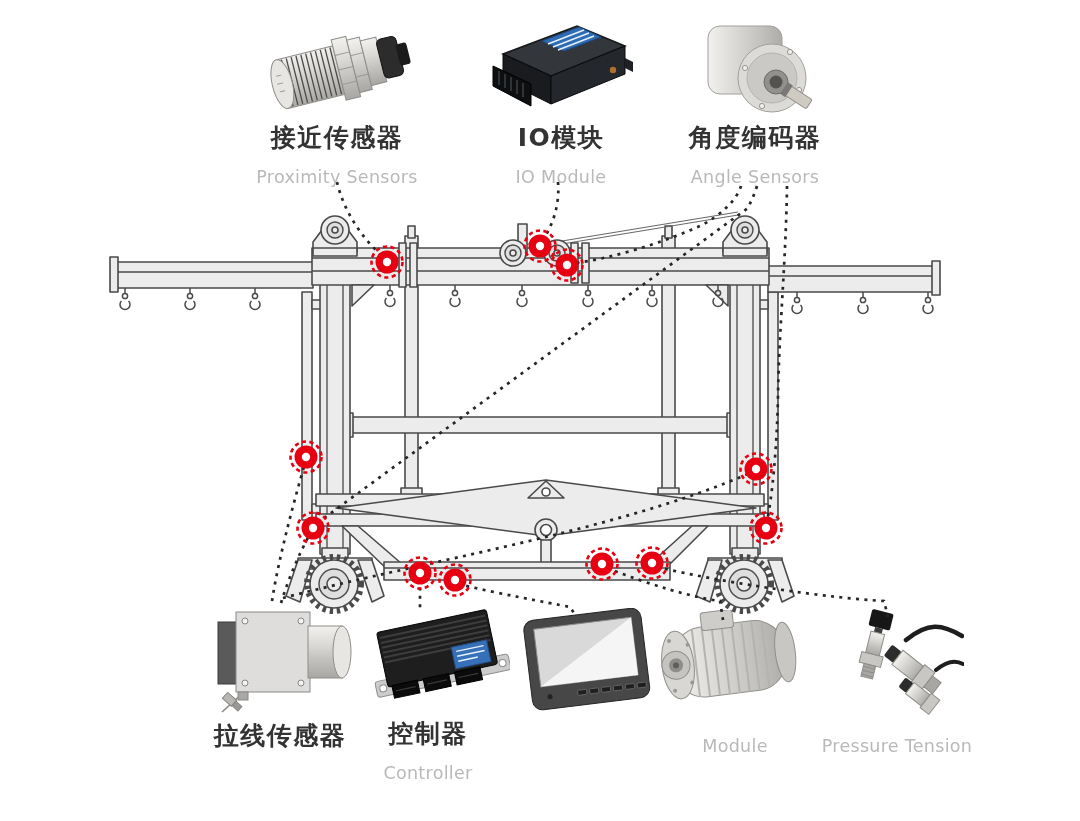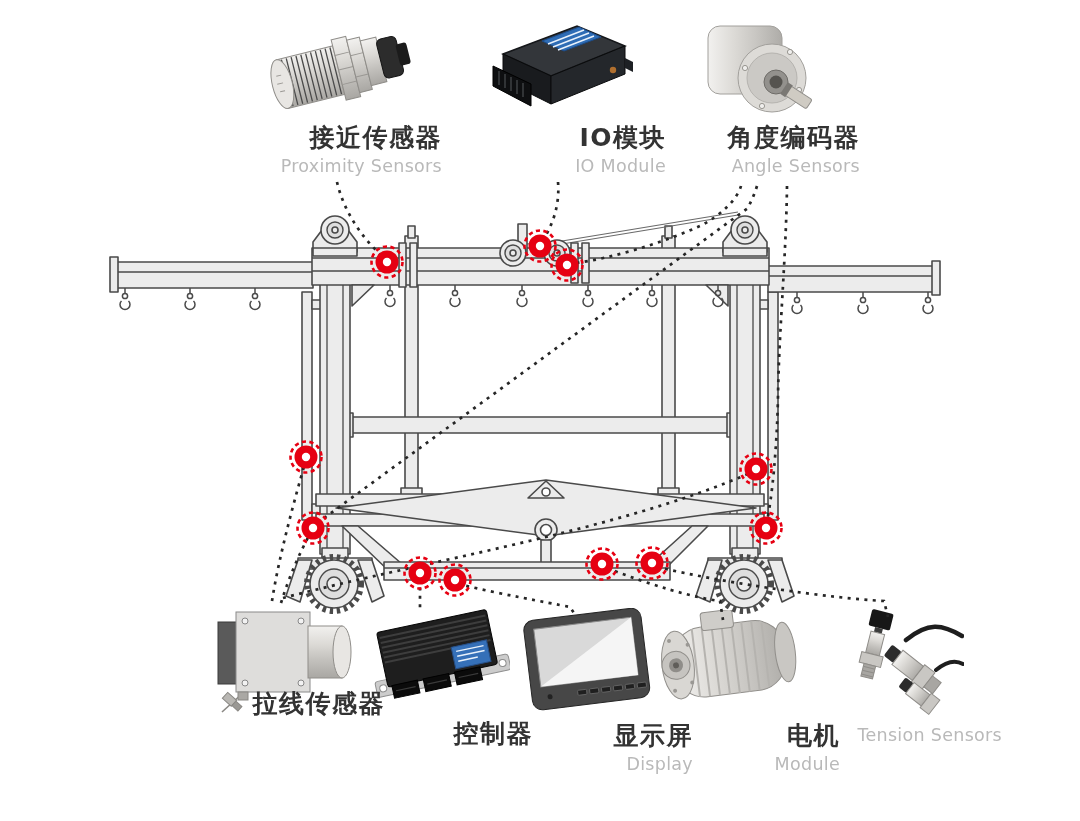--- a/index.html
+++ b/index.html
@@ -2,23 +2,23 @@
 <html><head>
 <meta charset="utf-8">
 <style>
   html,body{margin:0;padding:0;background:#ffffff;}
   body{width:1080px;height:821px;position:relative;overflow:hidden;
        font-family:"DejaVu Sans","Liberation Sans",sans-serif;}
   #stage{position:absolute;left:0;top:0;width:1080px;height:821px;}
   svg{display:block;}
   .overlay{position:absolute;left:0;top:0;}
   .photo{position:absolute;}
-  .label-block{position:absolute;width:210px;text-align:right;line-height:1.15;}
+  .label-block{position:absolute;width:210px;text-align:center;line-height:1.15;}
   .cn{font-size:25px;font-weight:bold;color:#333333;letter-spacing:1.5px;white-space:nowrap;}
-  .en{font-size:17.5px;color:#b9b9b9;margin-top:3px;letter-spacing:.3px;white-space:nowrap;}
+  .en{font-size:17.5px;color:#b9b9b9;margin-top:14px;letter-spacing:.3px;white-space:nowrap;}
   
   .mk{fill:#ececec;stroke:#4a4a4a;stroke-width:1.6;stroke-linejoin:round;}
   .mk2{fill:#dedede;stroke:#4a4a4a;stroke-width:1.4;}
   .ln{fill:none;stroke:#4a4a4a;stroke-width:1.3;}
   .cable{fill:none;stroke:#6a6a6a;stroke-width:1.2;}
   .hook{fill:none;stroke:#4a4a4a;stroke-width:1.5;}
   .teeth{fill:none;stroke:#4a4a4a;stroke-width:6;stroke-dasharray:3.4 3.8;}
   .whitefill{fill:#ffffff;stroke:#4a4a4a;stroke-width:1.6;}
 </style>
 </head>
@@ -386,31 +386,27 @@
   </div>
   <div class="label-block" style="left:650px;top:124px">
     <div class="cn">角度编码器</div>
     <div class="en">Angle Sensors</div>
   </div>
   <div class="label-block" style="left:456px;top:124px">
     <div class="cn">IO模块</div>
     <div class="en">IO Module</div>
   </div>
 
-  <div class="label-block" style="left:175px;top:690px">
+  <div class="label-block" style="left:175px;top:722px">
     <div class="cn">拉线传感器</div>
   </div>
   <div class="label-block" style="left:323px;top:720px">
     <div class="cn">控制器</div>
-  </div>
-  <div class="label-block" style="left:483px;top:722px">
-    <div class="cn">显示屏</div>
-    <div class="en">Display</div>
+    <div class="en">Controller</div>
   </div>
   <div class="label-block" style="left:630px;top:722px">
-    <div class="cn">电机</div>
     <div class="en">Module</div>
   </div>
   <div class="label-block" style="left:792px;top:722px">
-    <div class="en">Tension Sensors</div>
+    <div class="en">Pressure Tension</div>
   </div>
 
 </div>
 
 </body></html>

